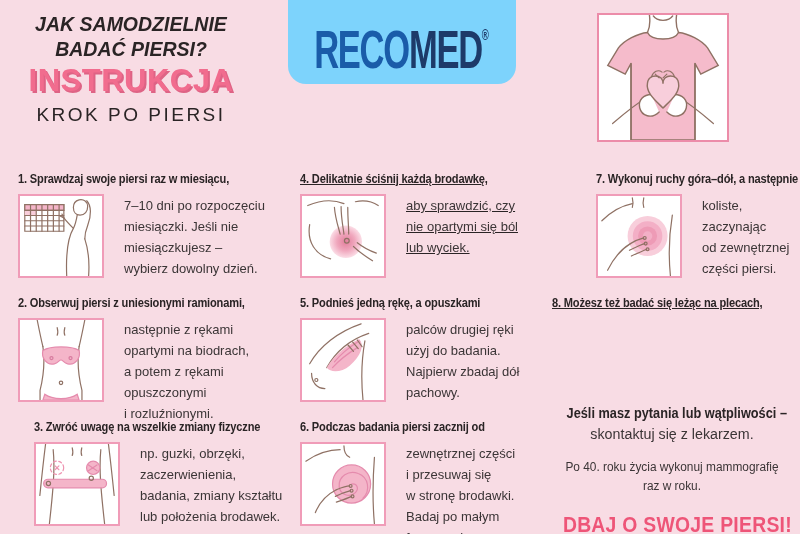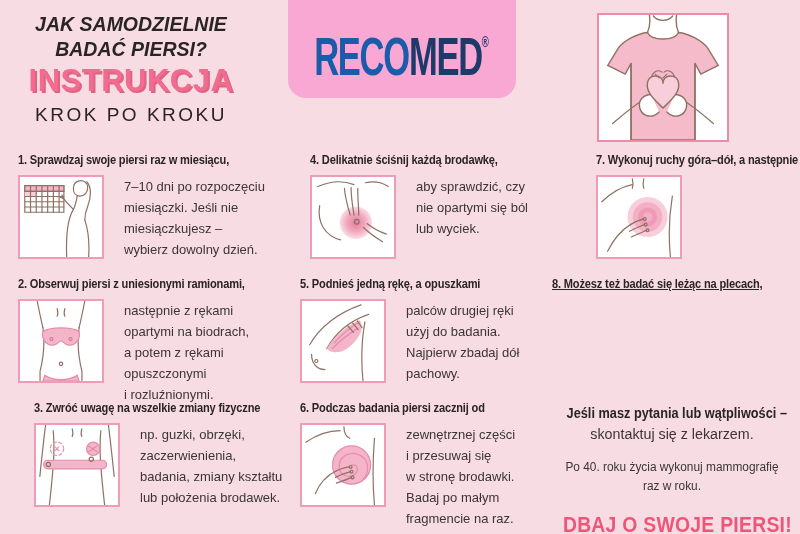--- a/index.html
+++ b/index.html
@@ -10,38 +10,38 @@
     font-family:"Liberation Sans", sans-serif;
     color:#2A2425;
   }
   
   .title-block { position:absolute; left:10px; top:12px; width:242px; text-align:center; }
   .t1 { font-size:19.5px; font-weight:bold; font-style:italic; line-height:1.3; color:#2A2425; }
   .t3 { font-size:31px; font-weight:bold; color:#F16C8E; letter-spacing:0.5px; 
         text-shadow:2px 2px 0 #DE6385; }
   .t4 { font-size:19px; letter-spacing:2.5px; margin-top:5px; color:#2A2425; }
   .logo-box {
-    position:absolute; left:288px; top:0; width:228px; height:98px;
-    background:#f9a8d4; border-radius:0 0 18px 18px;
+    position:absolute; left:288px; top:0; width:228px; height:84px;
+    background:#7dd3fc; border-radius:0 0 18px 18px;
     display:flex; align-items:center; justify-content:center;
   }
   .logo-text {
     display:inline-block; font-weight:bold; font-size:54px; letter-spacing:-2px;
     transform:scaleX(0.64); transform-origin:center; white-space:nowrap; line-height:80px;
   }
   .logo-a { color:#1A5CA9; }
   .logo-b { color:#1D3A69; }
   .logo-r { font-size:15px; vertical-align:28px; color:#1D3A69; letter-spacing:0; }
   .hero {
     position:absolute; left:597px; top:13px; width:132px; height:129px;
     background:#fff; border:2px solid #EC8CA9;
   }
   .hero svg, .illus svg { display:block; width:100%; height:100%; }
   
-  .step { position:absolute; width:282px; }
+  .step { position:absolute; width:282px;margin-top:19px; }
   .step-heading {
     white-space:nowrap; font-weight:bold; font-size:13.5px; letter-spacing:-0.2px;
     transform:scaleX(0.82); transform-origin:0 0; color:#2A2425; height:20px;
   }
   .step-row { display:flex; gap:20px; margin-top:3px; }
   .illus {
     width:86px; height:84px; flex:0 0 86px;
     background:#fff; border:2px solid #F09CB8;
   }
   .step-body {
@@ -63,21 +63,21 @@
 </style>
 </head>
 <body>
 
 <div id="canvas">
 
   <div class="title-block">
     <div class="t1">JAK SAMODZIELNIE</div>
     <div class="t1">BADAĆ PIERSI?</div>
     <div class="t3">INSTRUKCJA</div>
-    <div class="t4">KROK PO KROKU</div>
+    <div class="t4">KROK PO PIERSI</div>
   </div>
 
   <div class="logo-box">
     <div class="logo-text"><span class="logo-a">RECO</span><span class="logo-b">MED</span><span class="logo-b logo-r">®</span></div>
   </div>
 
   <div class="hero">
     <svg viewBox="0 0 132 129" class="la" fill="none" stroke="#8F7164" stroke-width="1.4" stroke-linecap="round">
       <path d="M52,0 C53,8 52,14 50,18"></path>
       <path d="M80,0 C79,8 80,14 82,18"></path>
@@ -167,21 +167,21 @@
           <circle cx="58" cy="36" r="2.2"></circle>
         </svg>
       </div>
       <div class="step-body">np. guzki, obrzęki,
 zaczerwienienia,
 badania, zmiany kształtu
 lub położenia brodawek.</div>
     </div>
   </div>
 
-  <div class="step" style="left:310px; top:152px;">
+  <div class="step" style="left:300px; top:152px;text-decoration:underline;">
     <div class="step-heading">4. Delikatnie ściśnij każdą brodawkę,</div>
     <div class="step-row">
       <div class="illus">
         <svg viewBox="0 0 86 84" class="la" fill="none" stroke="#8F7164" stroke-width="1.2" stroke-linecap="round">
           <defs>
             <radialGradient id="g4">
               <stop offset="0%" stop-color="#E27E9C"></stop>
               <stop offset="55%" stop-color="#F0A7BD"></stop>
               <stop offset="100%" stop-color="#FBDDE6"></stop>
             </radialGradient>
@@ -264,20 +264,23 @@
           <circle cx="52" cy="42" r="10" fill="#EE9BB6" stroke="none"></circle>
           <circle cx="52" cy="42" r="5" fill="#F3AFC6" stroke="none"></circle>
           <path d="M10,78 C16,66 24,56 34,50"></path>
           <path d="M34,50 C39,47 44,45 48,44 M33,57 C39,54 45,51 49,50 M35,63 C41,60 47,58 51,56"></path>
           <circle cx="49" cy="44" r="1.5"></circle>
             <circle cx="50" cy="50" r="1.5"></circle>
             <circle cx="52" cy="56" r="1.5"></circle>
           <path d="M78,20 C74,44 74,64 76,84"></path>
         </svg>
       </div>
+      <div class="step-body">koliste, zaczynając
+od zewnętrznej
+części piersi.</div>
     </div>
   </div>
 
   <div class="step" style="left:552px; top:276px; width:248px;text-decoration:underline;">
     <div class="step-heading">8. Możesz też badać się leżąc na plecach,</div>
   </div>
 
   <div class="footer">
     <div class="f-bold">Jeśli masz pytania lub wątpliwości –</div>
     <div class="f-reg">skontaktuj się z lekarzem.</div>

